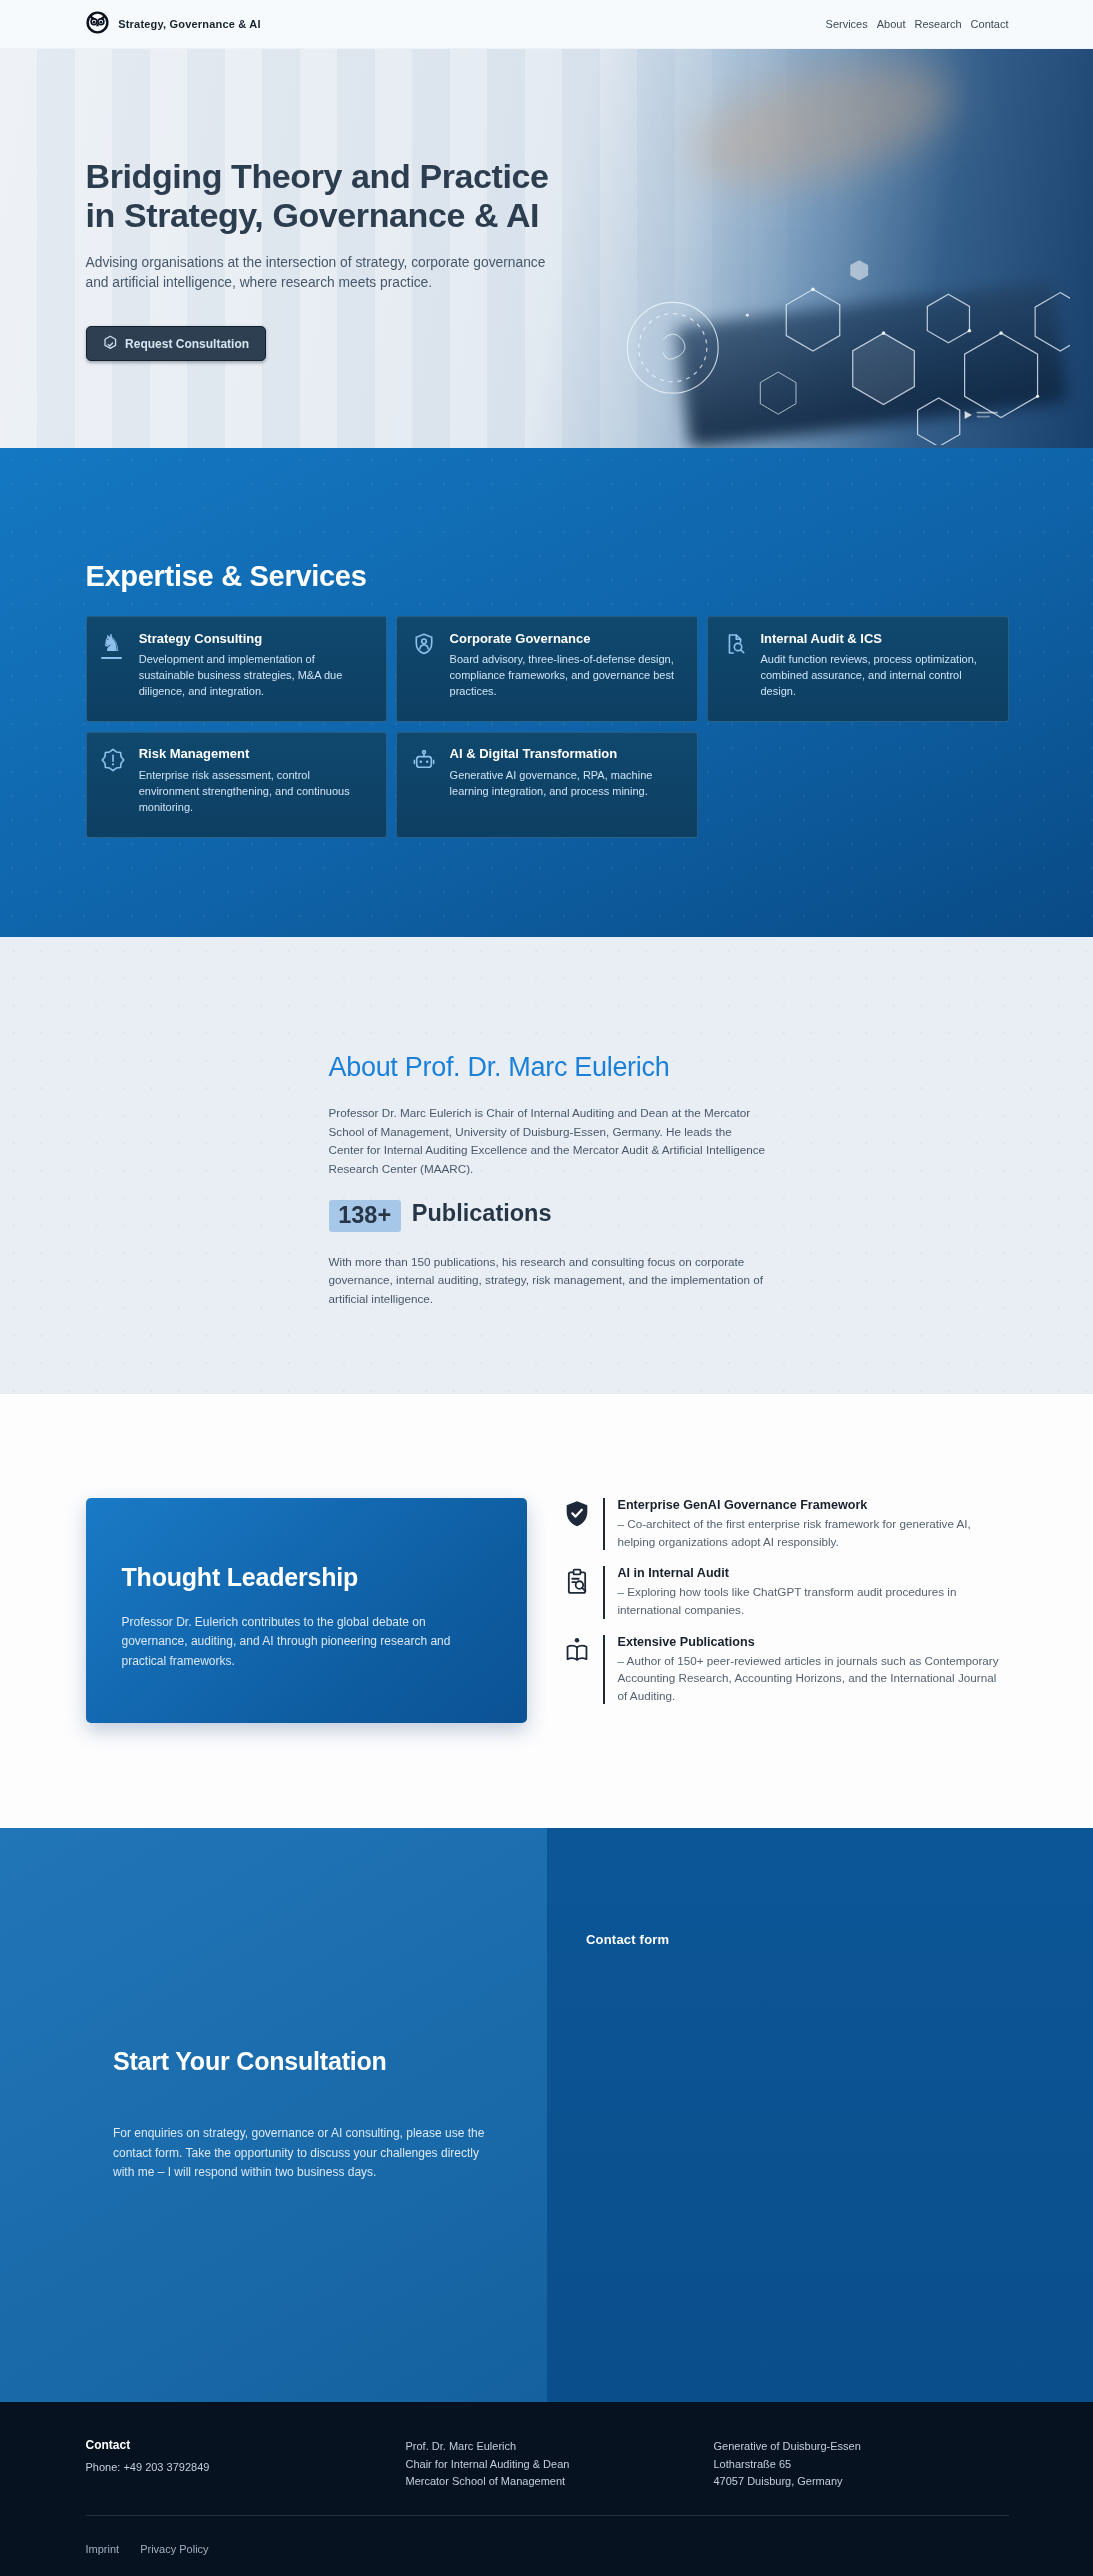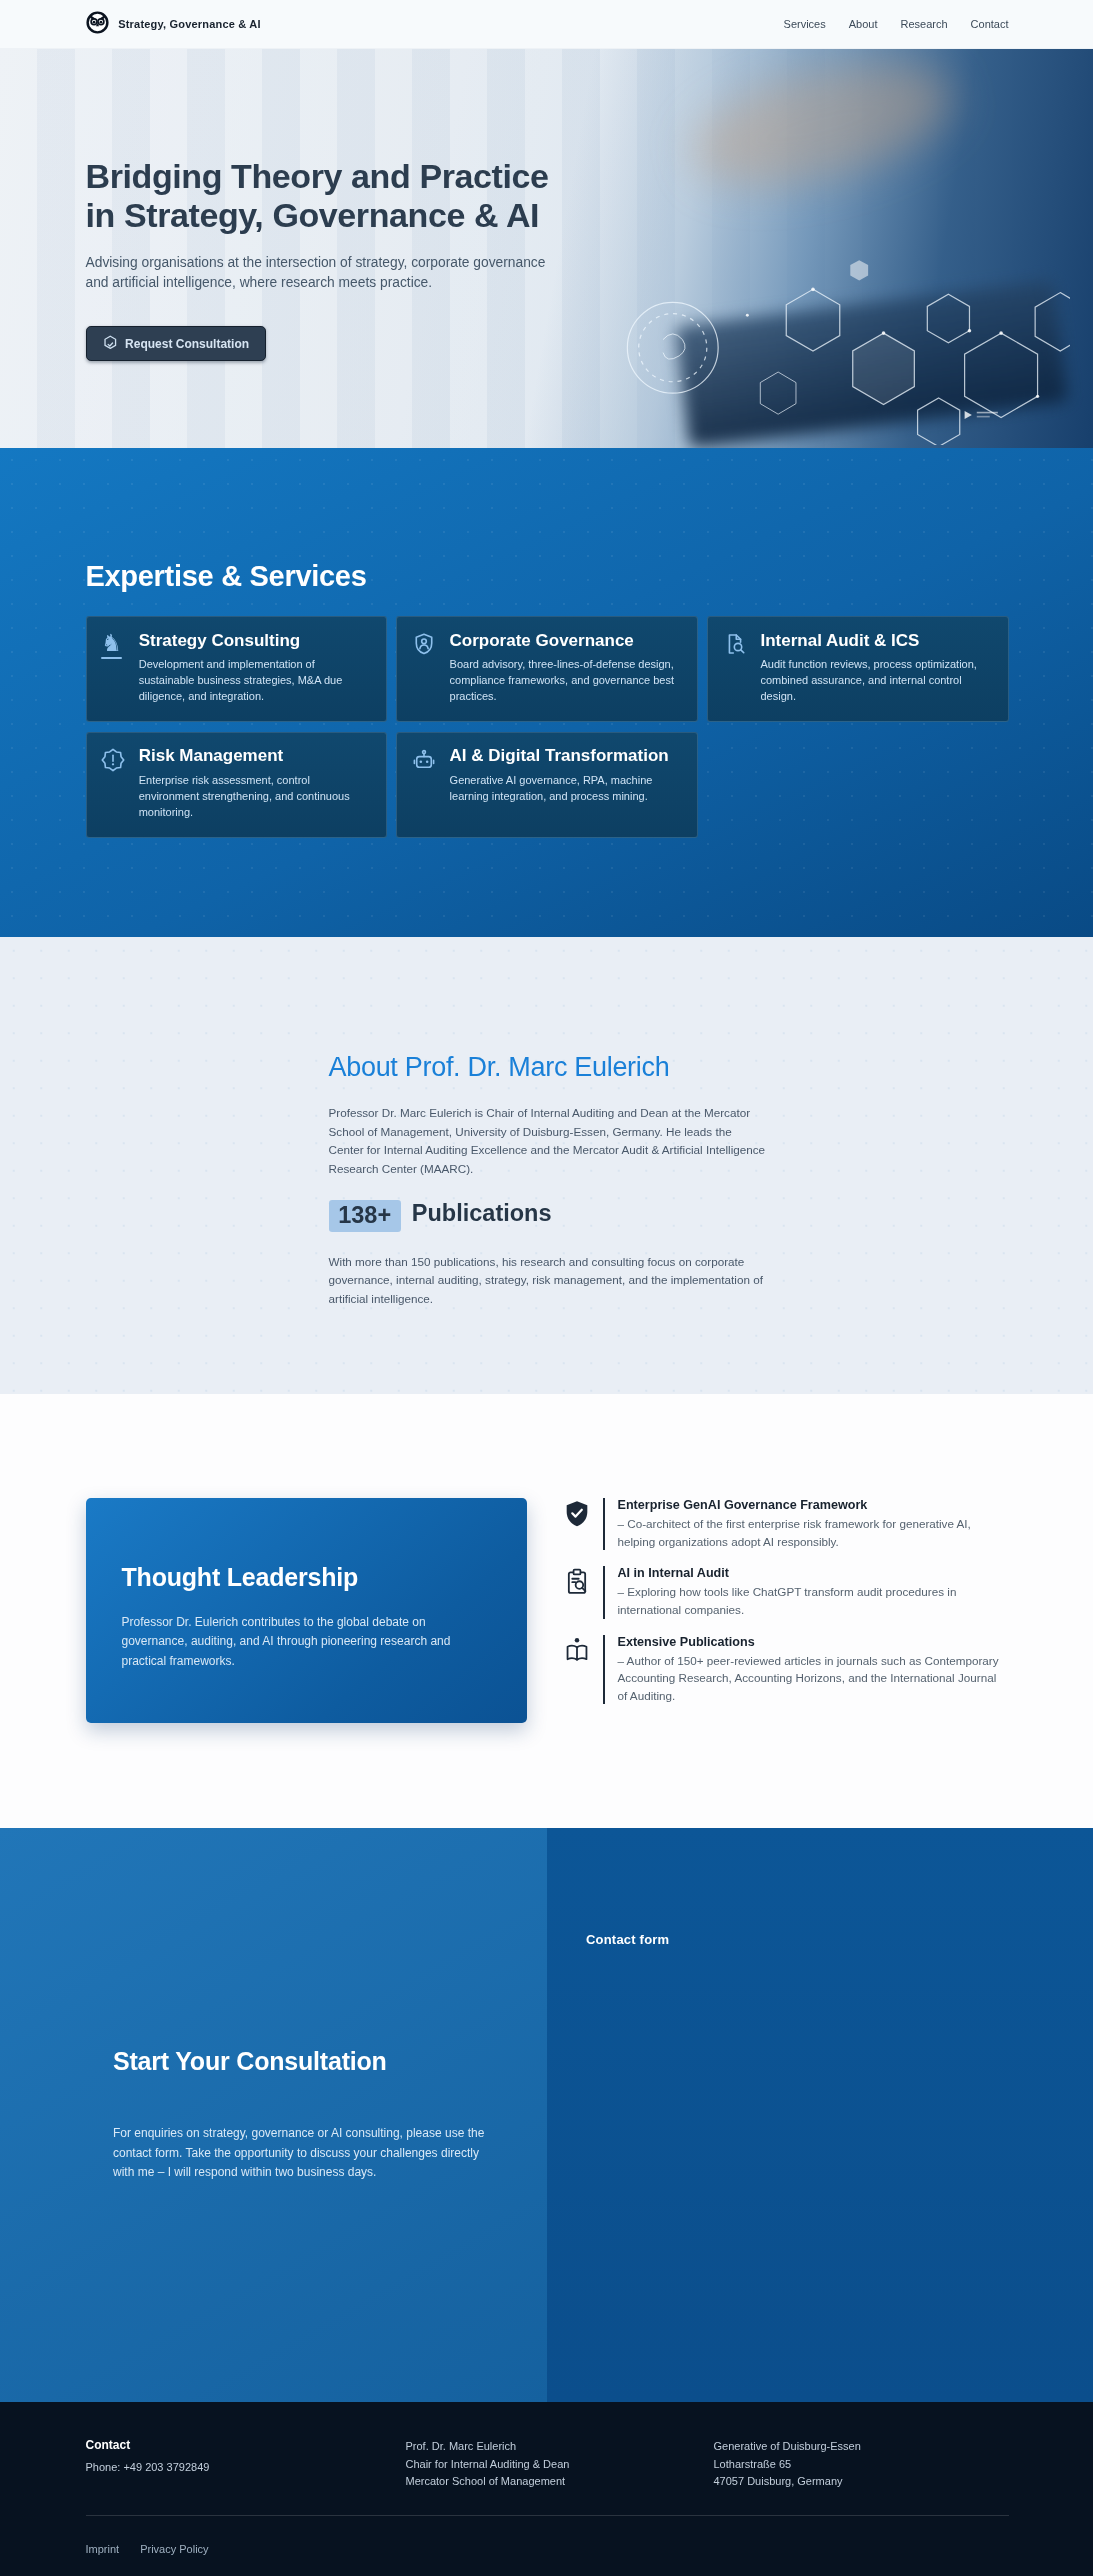--- a/index.html
+++ b/index.html
@@ -5,21 +5,21 @@
   * { margin:0; padding:0; box-sizing:border-box; }
   html,body { width:1094px; }
   body { font-family:"Liberation Sans","DejaVu Sans",sans-serif; background:#fff; }
   .container { width:923px; margin:0 auto; }
 
   
   .site-header { height:49px; background:#f7fafc; border-bottom:0.8px solid #eef2f6; display:flex; align-items:center; }
   .site-header .container { display:flex; align-items:center; justify-content:space-between; }
   .brand { display:flex; align-items:center; gap:9.7px; }
   .brand-title { font-size:11px; font-weight:bold; color:#18222e; letter-spacing:0.2px; }
-  .nav { display:flex; gap:23px; }
+  .nav { display:flex; gap:9px; }
   .nav a { text-decoration:none; color:#3c4a59; font-size:11px; }
 
   
   .hero { position:relative; height:399px; background:linear-gradient(100deg,#e9eef4 0%,#dfe7ef 40%,#d6e1ec 60%); overflow:hidden; }
   .hero-stripes { position:absolute; inset:0;
      background:repeating-linear-gradient(90deg, rgba(255,255,255,.45) 0 37px, rgba(205,216,229,.35) 37px 75px);
      opacity:.5; }
   .hero-photo { position:absolute; top:0; right:0; width:64%; height:100%;
      background:linear-gradient(100deg, rgba(222,230,239,0) 0%, rgba(222,230,239,0) 26%,
        rgba(152,180,206,.55) 42%, rgba(96,137,176,.82) 58%, rgba(44,88,133,.95) 76%, #173f6c 100%); }
@@ -41,21 +41,21 @@
      background:linear-gradient(155deg,#1478c2 0%, #0f63a8 55%, #094a85 100%); position:relative; }
   .services:before { content:""; position:absolute; inset:0;
      background-image:radial-gradient(rgba(255,255,255,.07) 1px, transparent 1.3px); background-size:24px 24px; }
   .services .container { position:relative; }
   .services-title { color:#fff; font-size:29px; font-weight:bold; letter-spacing:-0.3px; margin-bottom:23px; }
   .cards { display:grid; grid-template-columns:repeat(3, 1fr); gap:9.7px; }
   .card { background:linear-gradient(180deg,#10486e,#0d3f62); border:0.8px solid rgba(140,190,230,.22);
      border-radius:3.2px; height:106px; padding:13.8px 14.6px; display:grid;
      grid-template-columns:36px 1fr; grid-template-rows:auto 1fr; column-gap:1.6px; }
   .card-icon { grid-row:1 / span 2; color:#8ec0ec; padding-top:1.6px; }
-  .card-title { color:#fff; font-size:17px; font-weight:bold; align-self:center; }
+  .card-title { color:#fff; font-size:13px; font-weight:bold; align-self:center; }
   .card-desc { grid-column:2; margin-top:6.5px; color:#cfe3f5; font-size:11px; line-height:1.44; }
   .knight-glyph { font-size:23.5px; line-height:1; display:inline-block; }
   .knight-base { width:21px; height:2.4px; background:#8ec0ec; border-radius:1.6px; margin-top:0.8px; }
 
   
   .about { height:457px; padding-top:115px; background:#e9eef5; position:relative; }
   .about:before { content:""; position:absolute; inset:0;
      background-image:radial-gradient(rgba(26,110,180,.08) 1.1px, transparent 1.5px); background-size:27.5px 27.5px; }
   .about-inner { position:relative; width:437px; margin:0 auto; }
   .about-title { color:#1a80d8; font-size:27px; font-weight:normal; letter-spacing:-0.3px; margin-bottom:21px; }

